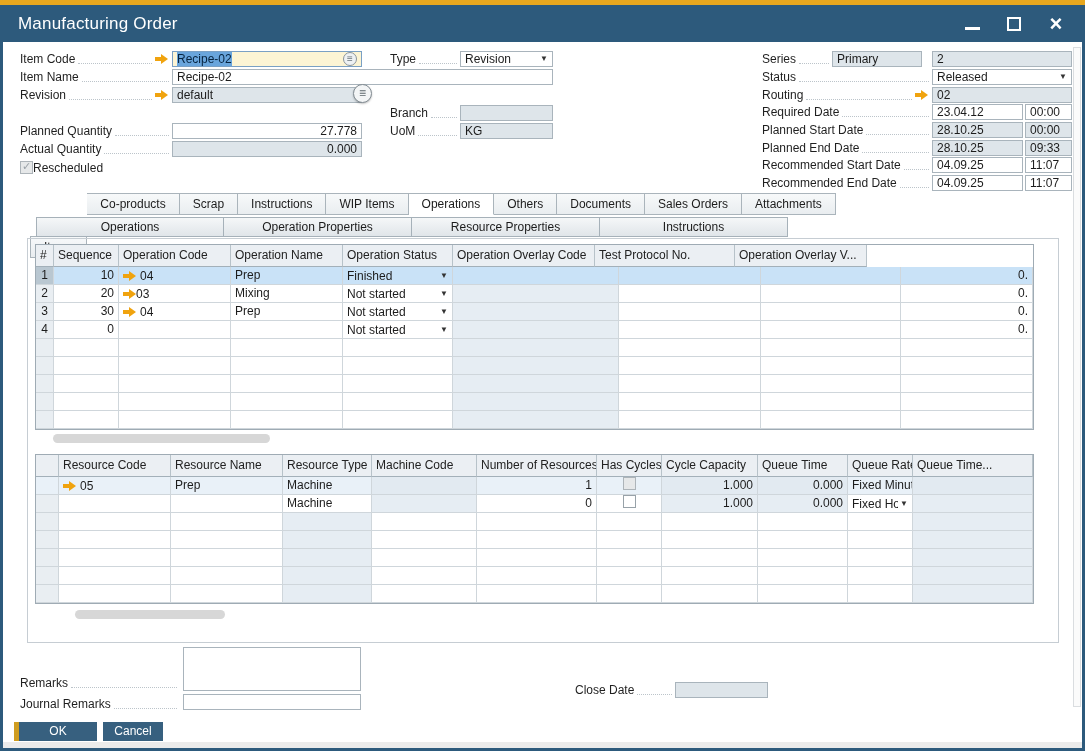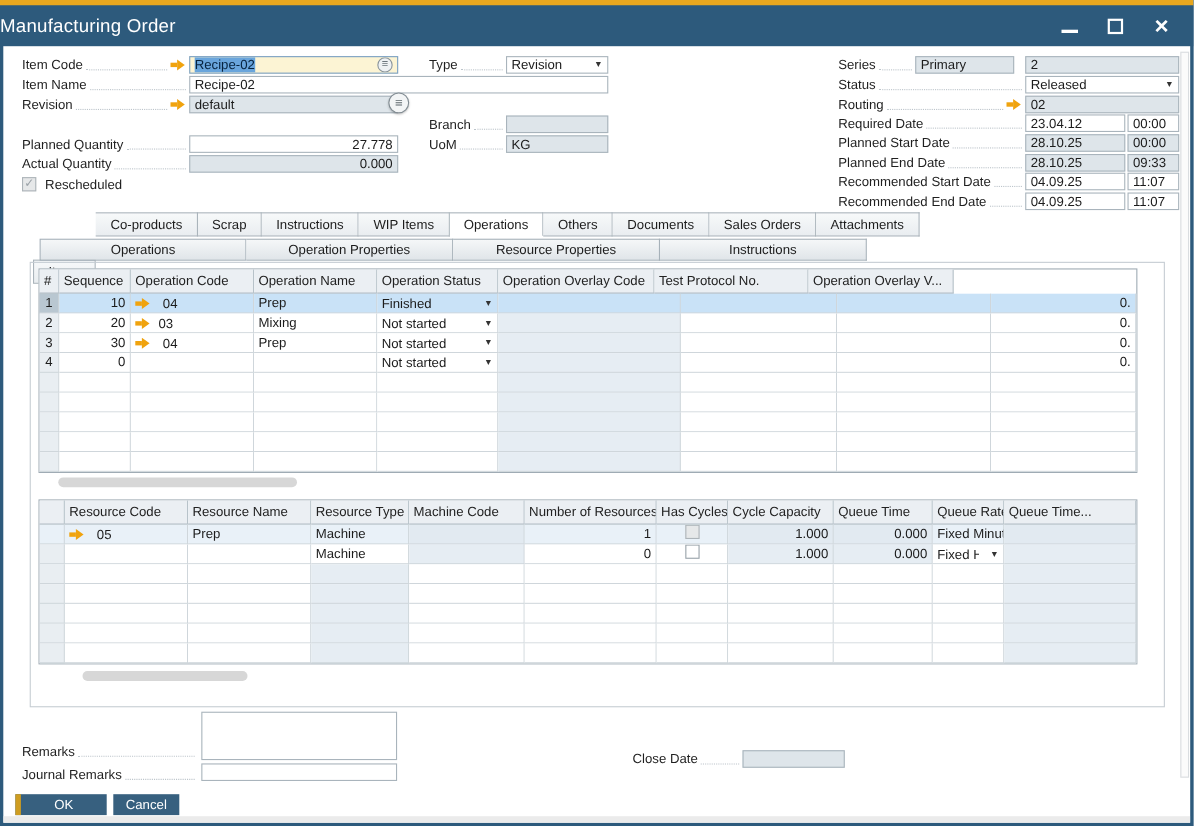--- a/index.html
+++ b/index.html
@@ -3,21 +3,21 @@
 <meta charset="utf-8">
 <style>
   * { margin:0; padding:0; box-sizing:border-box; }
   html,body { width:1085px; height:751px; overflow:hidden; }
   body { font-family:"Liberation Sans", sans-serif; font-size:12px; color:#1c1c1c; background:#2d5a7c; }
 
   .win { position:relative; width:1085px; height:751px; background:#2d5a7c; }
   .gold-stripe { position:absolute; left:0; top:0; width:100%; height:5px; background:#e8a71e; }
   .titlebar { position:absolute; left:0; top:5px; width:100%; height:37px; background:#2d5a7c;
               display:flex; align-items:center; }
-  .title { color:#ffffff; font-size:17px; letter-spacing:0.2px; }
+  .title { color:#ffffff; font-size:17px; padding-left:18px; letter-spacing:0.2px; }
   .win-controls { margin-left:auto; display:flex; align-items:center; gap:20px; padding-right:18px; }
   .wc { width:22px; height:22px; display:flex; align-items:center; justify-content:center; cursor:default; }
   .min-glyph { width:15px; height:3px; background:#fff; margin-top:10px; }
   .max-glyph { width:14px; height:14px; border:2px solid #fff; }
   .close-glyph { color:#fff; font-size:22px; line-height:18px; font-weight:bold; }
 
   .client { position:absolute; left:3px; top:42px; width:1079px; height:706px; background:#ffffff; overflow:hidden; }
 
   
   .frow { position:absolute; display:flex; align-items:center; height:17px; }
@@ -65,21 +65,21 @@
   
   .grid { position:absolute; border:1px solid #9fabb4; background:#fff; }
   .tr { display:flex; }
   .td, .th { border-right:1px solid #cfd6db; border-bottom:1px solid #cfd6db; padding:0 4px;
              height:18px; line-height:16px; white-space:nowrap; overflow:hidden; background:#fff; }
   .th { background:#ebeff3; height:22px; line-height:20px; border-right:1px solid #b7c2c9;
         border-bottom:1px solid #a3b0b9; color:#222; }
   .numcell { background:#e9eef2; text-align:center; padding:0 2px; }
   .shade { background:#e6edf3; }
   .ar { text-align:right; }
-  .ddcell { display:flex; align-items:center;gap:8px; }
+  .ddcell { display:flex; align-items:center; }
   .ddcell .txt { flex:1; overflow:hidden; }
   .sel-row .td { background:#c9e2f7; }
   .sel-row .numcell { background:#b9c7d1; }
   .tint .td { background:#e9f1f8; }
   .tint .shade, .tint .grayc { background:#e2eaf1; }
   .grayc { background:#e6edf3; }
 
   .oc0{width:18px;flex:0 0 18px} .oc1{width:65px;flex:0 0 65px} .oc2{width:112px;flex:0 0 112px}
   .oc3{width:112px;flex:0 0 112px} .oc4{width:110px;flex:0 0 110px} .oc5{width:166px;flex:0 0 166px}
   .oc6{width:142px;flex:0 0 142px} .oc7{width:140px;flex:0 0 140px} .oc8{width:132px;flex:0 0 132px}
@@ -155,21 +155,21 @@
     </div>
     <div class="frow" style="left:17px;top:98px;width:342px">
       <span class="flabel">Actual Quantity</span>
       <span class="dots"></span>
       <div class="fld gray right" style="width:190px">0.000</div>
     </div>
     <div class="frow" style="left:17px;top:117px;width:200px">
       <span class="cb disabled">
           <span class="mark">✓</span>
         </span>
-      <span class="flabel" style="margin-left:8px">Rescheduled</span>
+      <span class="flabel" style="">Rescheduled</span>
     </div>
 
     <div class="frow" style="left:387px;top:8px;width:163px">
       <span class="flabel">Type</span>
       <span class="dots"></span>
       <div class="fld flex" style="width:93px">
         <span>Revision</span>
           <span class="sp"></span>
         <span class="dd">▼</span>
       </div>

